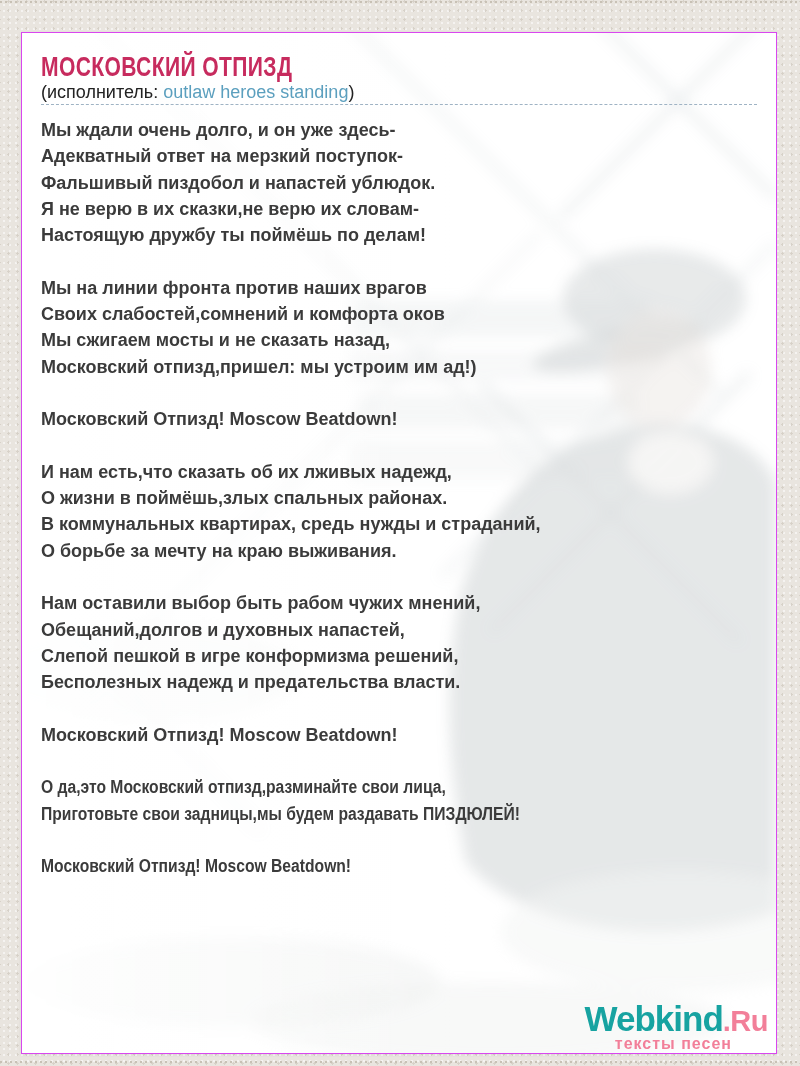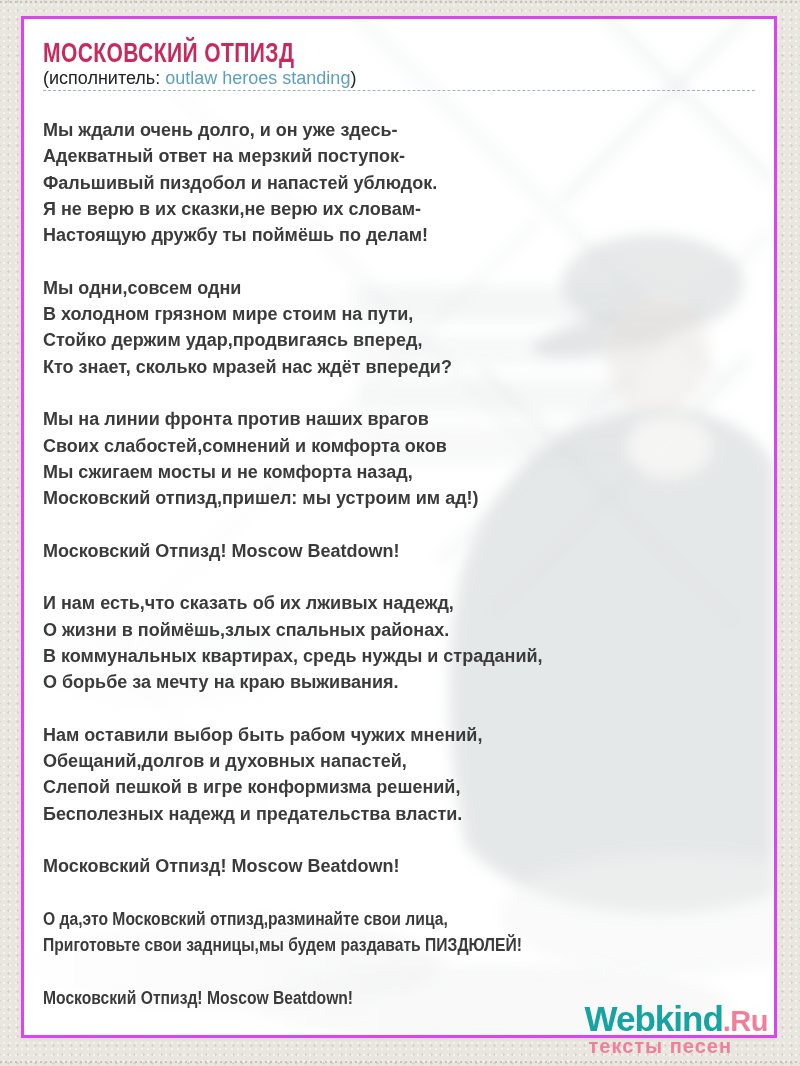--- a/index.html
+++ b/index.html
@@ -14,55 +14,55 @@
     background-position:1px 2px,4px 6px;
   }
   .edge-dots{
     position:absolute;left:0;width:100%;height:2px;
     background-image:repeating-linear-gradient(90deg,#c8c1b5 0 2px,transparent 2px 5px);
   }
   .edge-dots.top{top:1px;}
   .edge-dots.bottom{top:1061px;}
 
   .card{
-    position:absolute;left:21px;top:16px;width:756px;height:1022px;
-    box-sizing:border-box;background:#ffffff;border:3px solid #d946ef;
+    position:absolute;left:21px;top:32px;width:756px;height:1022px;
+    box-sizing:border-box;background:#ffffff;border:1px solid #d946ef;
     box-shadow:0 1px 3px rgba(0,0,0,.07);
     padding:20px 19px 0 19px;
   }
   .photo-bg{position:absolute;left:0;top:0;width:100%;height:100%;pointer-events:none;}
   .card-content{position:relative;z-index:2;}
 
   h1.page-title{
     margin:0;font-size:27px;line-height:29px;font-weight:bold;
     color:var(--title);letter-spacing:.5px;
     transform:scaleX(.78);transform-origin:0 50%;
     white-space:nowrap;
   }
   .artist-line{font-size:18px;line-height:21px;color:#222;padding-bottom:1px;}
   .artist-link{color:var(--artist-link);text-decoration:none;cursor:pointer;}
   .divider{border-bottom:1px dashed var(--divider);height:0;}
 
   .lyrics{
-    margin-top:26px;font-weight:bold;font-size:18px;line-height:26.3px;
+    margin-top:12px;font-weight:bold;font-size:18px;line-height:26.3px;
     color:var(--lyrics-text);
   }
   .stanza{margin:0 0 26.3px 0;}
   .lyrics-line{white-space:nowrap;}
   .stanza.condensed .lyrics-line{transform:scaleX(.87);transform-origin:0 50%;}
 
   .logo{
     position:absolute;top:1001px;right:32px;z-index:3;
     text-align:right;line-height:1;cursor:pointer;text-decoration:none;
   }
   .logo-word{white-space:nowrap;}
   .logo-main{font-size:35px;font-weight:bold;color:var(--logo-teal);letter-spacing:-1px;}
   .logo-suffix{font-size:29px;font-weight:bold;color:var(--logo-pink);letter-spacing:-.5px;}
   .tagline{
-    font-size:20px;font-weight:bold;color:var(--logo-pink);
+    font-size:16px;font-weight:bold;color:var(--logo-pink);
     letter-spacing:1px;margin-top:0;padding-right:36px;
   }
 </style>
 </head>
 <body>
 
 <div class="edge-dots top"></div>
 
 <div class="card">
 
@@ -128,29 +128,23 @@
 
     <div class="lyrics">
         <div class="stanza">
           <div class="lyrics-line">Мы ждали очень долго, и он уже здесь-</div>
           <div class="lyrics-line">Адекватный ответ на мерзкий поступок-</div>
           <div class="lyrics-line">Фальшивый пиздобол и напастей ублюдок.</div>
           <div class="lyrics-line">Я не верю в их сказки,не верю их словам-</div>
           <div class="lyrics-line">Настоящую дружбу ты поймёшь по делам!</div>
         </div>
         <div class="stanza">
-          <div class="lyrics-line">Мы одни,совсем одни</div>
-          <div class="lyrics-line">В холодном грязном мире стоим на пути,</div>
-          <div class="lyrics-line">Стойко держим удар,продвигаясь вперед,</div>
-          <div class="lyrics-line">Кто знает, сколько мразей нас ждёт впереди?</div>
-        </div>
-        <div class="stanza">
           <div class="lyrics-line">Мы на линии фронта против наших врагов</div>
           <div class="lyrics-line">Своих слабостей,сомнений и комфорта оков</div>
-          <div class="lyrics-line">Мы сжигаем мосты и не комфорта назад,</div>
+          <div class="lyrics-line">Мы сжигаем мосты и не сказать назад,</div>
           <div class="lyrics-line">Московский отпизд,пришел: мы устроим им ад!)</div>
         </div>
         <div class="stanza">
           <div class="lyrics-line">Московский Отпизд! Moscow Beatdown!</div>
         </div>
         <div class="stanza">
           <div class="lyrics-line">И нам есть,что сказать об их лживых надежд,</div>
           <div class="lyrics-line">О жизни в поймёшь,злых спальных районах.</div>
           <div class="lyrics-line">В коммунальных квартирах, средь нужды и страданий,</div>
           <div class="lyrics-line">О борьбе за мечту на краю выживания.</div>

